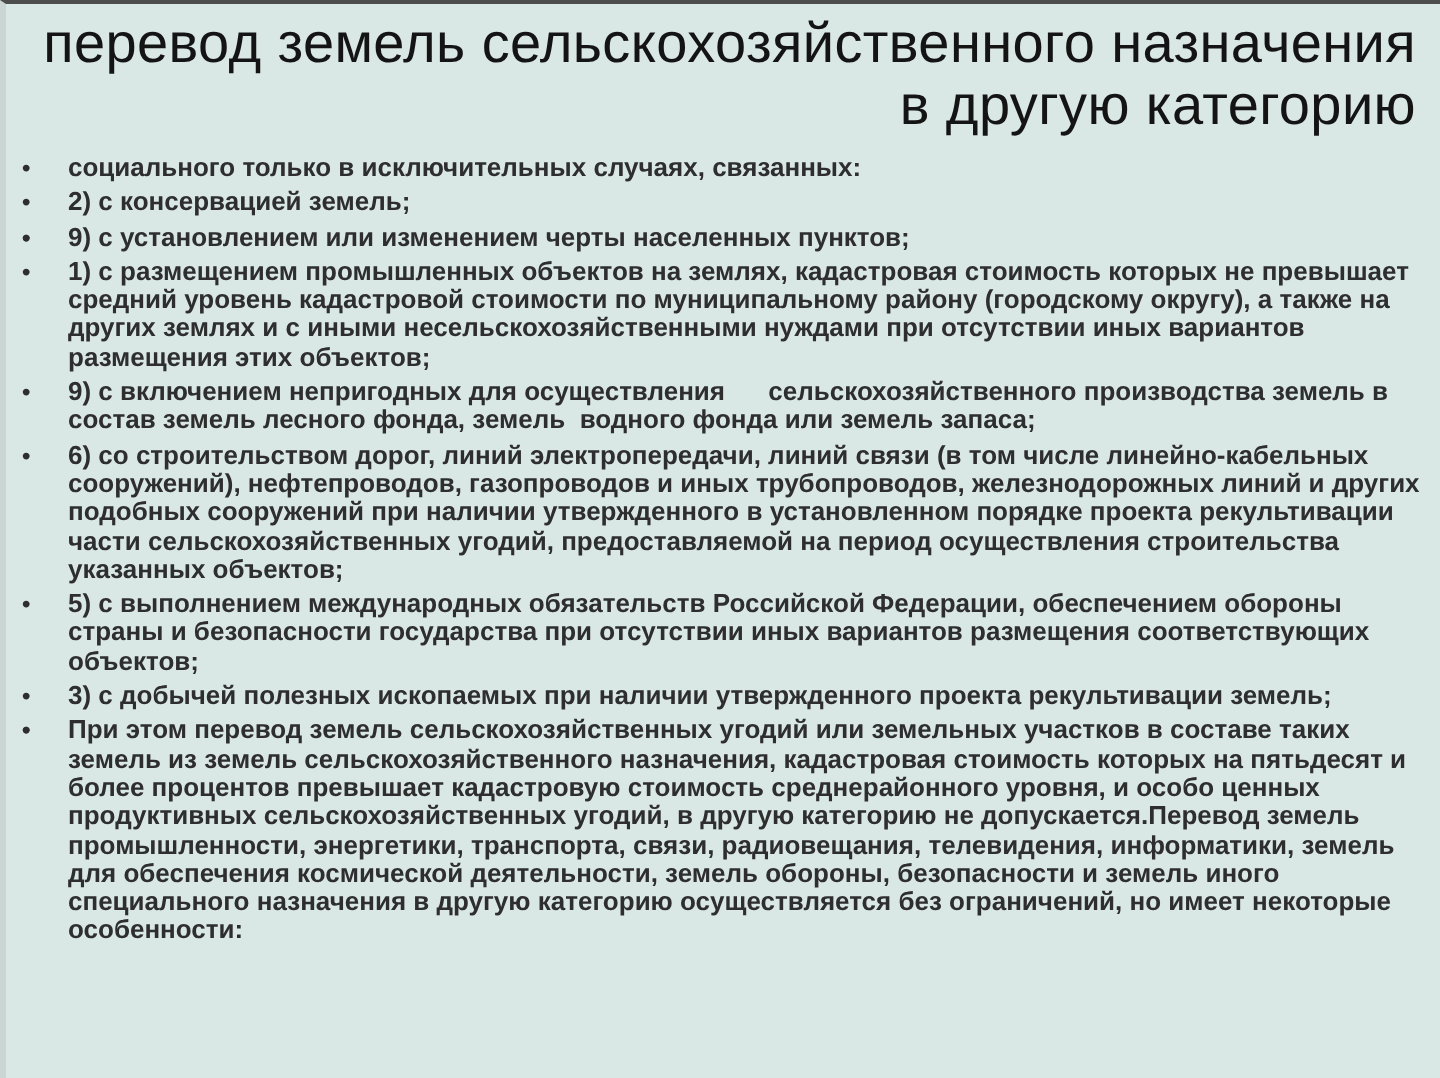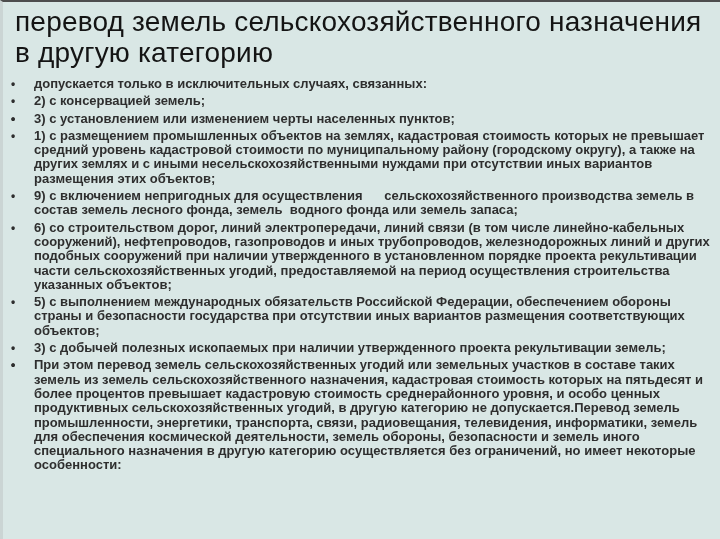--- a/index.html
+++ b/index.html
@@ -15,21 +15,21 @@
     background: #d9e7e5;
     border-top: 2px solid #4d4d4d;
     border-left: 3px solid #cbd5d4;
     box-sizing: border-box;
     overflow: hidden;
     font-family: "Liberation Sans", sans-serif;
   }
   .title {
     margin: 0;
     padding: 4px 12px 0 12px;
-    text-align: left;
+    text-align: right;
     font-size: 28px;
     line-height: 31px;
     font-weight: 400;
     color: #141414;
     letter-spacing: 0.2px;
   }
   .bullet-list {
     list-style: none;
     margin: 9px 0 0 0;
     padding: 0 6px 0 0;
@@ -57,32 +57,32 @@
 </style>
 </head>
 <body>
 
 <div class="slide">
   <h1 class="title">перевод земель сельскохозяйственного назначения в другую категорию</h1>
 
   <ul class="bullet-list">
     <li>
       <span class="bullet">•</span>
-      <span class="txt">допускается только в исключительных случаях, связанных:</span>
+      <span class="txt">социального только в исключительных случаях, связанных:</span>
     </li>
     <li>
       <span class="bullet">•</span>
       <span class="txt">2) с консервацией земель;</span>
     </li>
     <li>
       <span class="bullet">•</span>
     </li>
     <li>
       <span class="bullet">•</span>
-      <span class="txt">3) с установлением или изменением черты населенных пунктов;</span>
+      <span class="txt">9) с установлением или изменением черты населенных пунктов;</span>
     </li>
     <li>
       <span class="bullet">•</span>
       <span class="txt">1) с размещением промышленных объектов на землях, кадастровая стоимость которых не превышает средний уровень кадастровой стоимости по муниципальному району (городскому округу), а также на других землях и с иными несельскохозяйственными нуждами при отсутствии иных вариантов размещения этих объектов;</span>
     </li>
     <li>
       <span class="bullet">•</span>
       <span class="txt">9) с включением непригодных для осуществления      сельскохозяйственного производства земель в состав земель лесного фонда, земель  водного фонда или земель запаса;</span>
     </li>
     <li>

